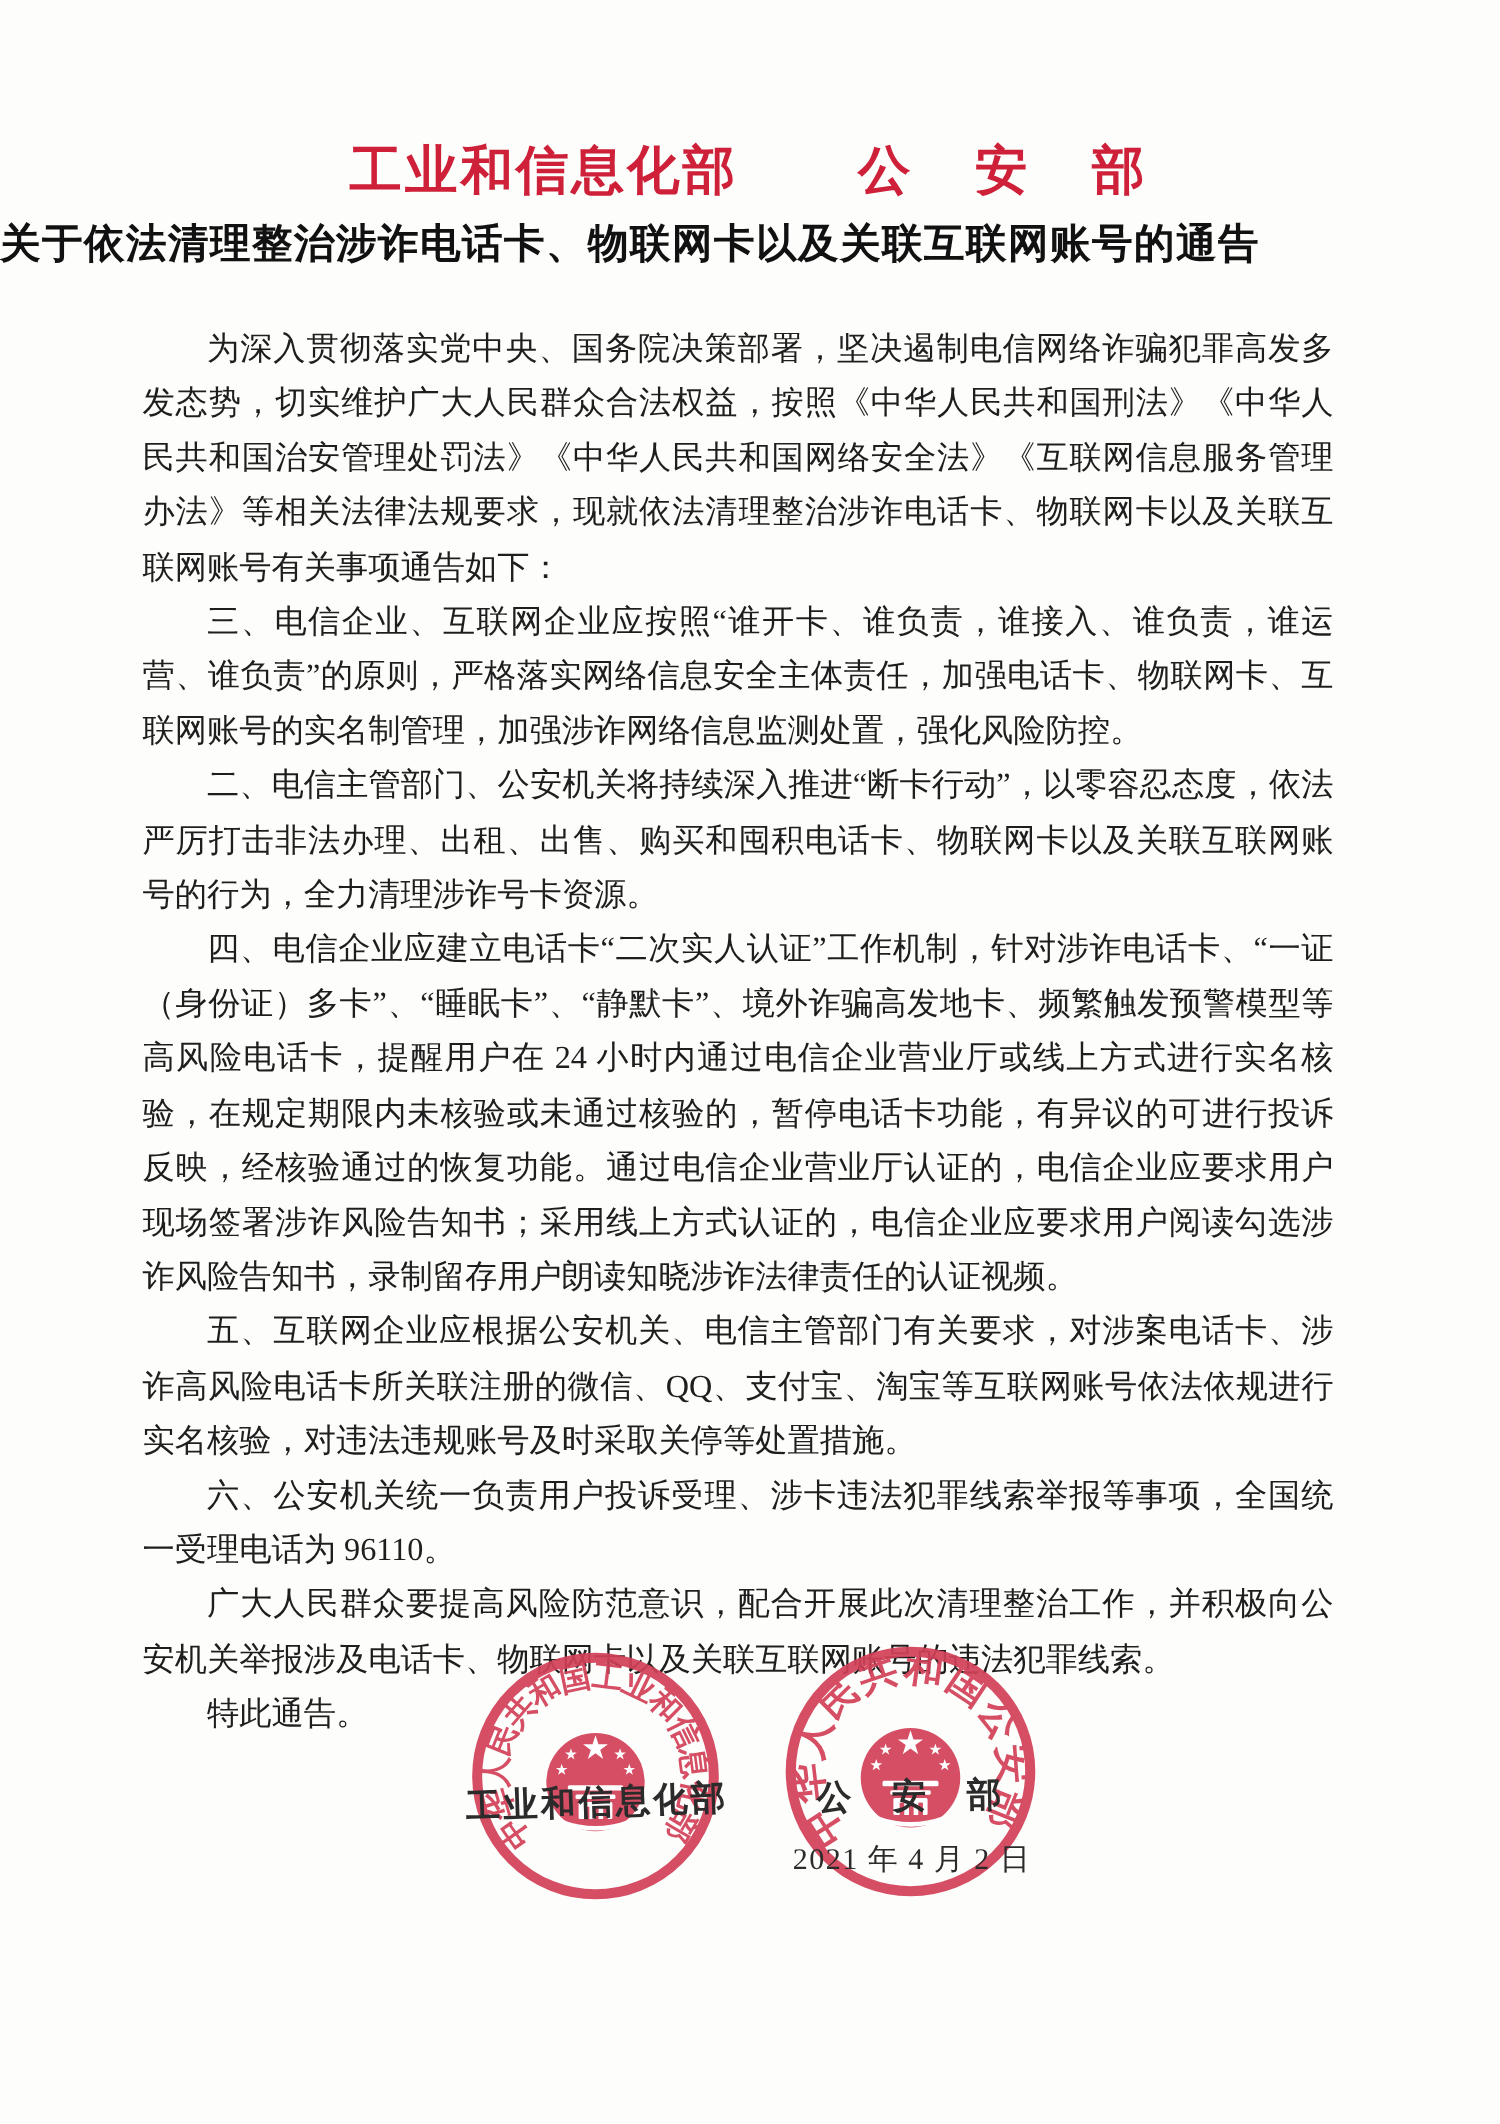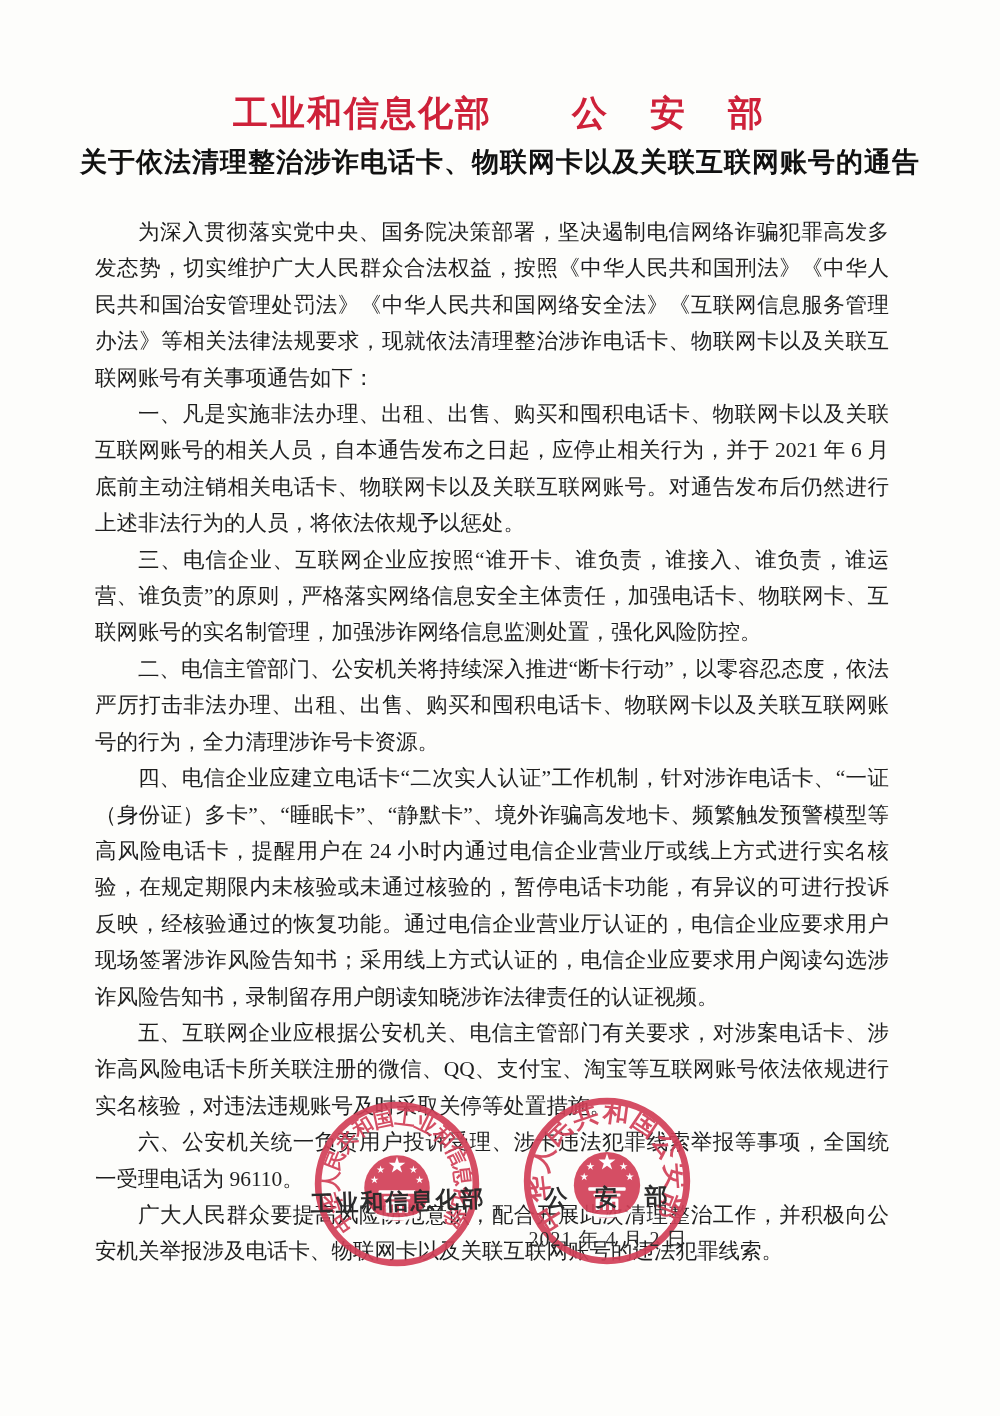--- a/index.html
+++ b/index.html
@@ -22,21 +22,20 @@
     position:absolute;top:90px;left:0;right:0;
     display:flex;justify-content:center;align-items:baseline;gap:80px;
     font-size:35px;font-weight:bold;color:var(--header-red);
     letter-spacing:2px;
   }
   .ministry-spaced{
     letter-spacing:4px;
   }
   .doc-title{
     position:absolute;top:144px;left:0;right:0;margin:0;
-    text-align:center;
     font-size:27px;font-weight:bold;color:#111;
     letter-spacing:1px;
   }
   .body-text{
     position:absolute;top:214px;left:95px;right:111px;
     font-size:21.5px;line-height:36.4px;
     text-align:justify;
   }
   .body-text p{margin:0;text-indent:2em;}
   .seal{position:absolute;}
@@ -65,27 +64,27 @@
 
   <div class="header-line">
     <span class="ministry">工业和信息化部</span>
     <span class="ministry ministry-spaced">公　安　部</span>
   </div>
 
   <h1 class="doc-title">关于依法清理整治涉诈电话卡、物联网卡以及关联互联网账号的通告</h1>
 
   <div class="body-text">
     <p>为深入贯彻落实党中央、国务院决策部署，坚决遏制电信网络诈骗犯罪高发多发态势，切实维护广大人民群众合法权益，按照《中华人民共和国刑法》《中华人民共和国治安管理处罚法》《中华人民共和国网络安全法》《互联网信息服务管理办法》等相关法律法规要求，现就依法清理整治涉诈电话卡、物联网卡以及关联互联网账号有关事项通告如下：</p>
-    <p>一、凡是实施非法办理、出租、出售、购买和囤积电话卡、物联网卡以及关联互联网账号的相关人员，自本通告发布之日起，应停止相关行为，并于 2021 年 6 月底前主动注销相关电话卡、物联网卡以及关联互联网账号。对通告发布后仍然进行上述非法行为的人员，将依法依规予以惩处。</p>
     <p>三、电信企业、互联网企业应按照“谁开卡、谁负责，谁接入、谁负责，谁运营、谁负责”的原则，严格落实网络信息安全主体责任，加强电话卡、物联网卡、互联网账号的实名制管理，加强涉诈网络信息监测处置，强化风险防控。</p>
     <p>二、电信主管部门、公安机关将持续深入推进“断卡行动”，以零容忍态度，依法严厉打击非法办理、出租、出售、购买和囤积电话卡、物联网卡以及关联互联网账号的行为，全力清理涉诈号卡资源。</p>
     <p>四、电信企业应建立电话卡“二次实人认证”工作机制，针对涉诈电话卡、“一证（身份证）多卡”、“睡眠卡”、“静默卡”、境外诈骗高发地卡、频繁触发预警模型等高风险电话卡，提醒用户在 24 小时内通过电信企业营业厅或线上方式进行实名核验，在规定期限内未核验或未通过核验的，暂停电话卡功能，有异议的可进行投诉反映，经核验通过的恢复功能。通过电信企业营业厅认证的，电信企业应要求用户现场签署涉诈风险告知书；采用线上方式认证的，电信企业应要求用户阅读勾选涉诈风险告知书，录制留存用户朗读知晓涉诈法律责任的认证视频。</p>
     <p>五、互联网企业应根据公安机关、电信主管部门有关要求，对涉案电话卡、涉诈高风险电话卡所关联注册的微信、QQ、支付宝、淘宝等互联网账号依法依规进行实名核验，对违法违规账号及时采取关停等处置措施。</p>
     <p>六、公安机关统一负责用户投诉受理、涉卡违法犯罪线索举报等事项，全国统一受理电话为 96110。</p>
     <p>广大人民群众要提高风险防范意识，配合开展此次清理整治工作，并积极向公安机关举报涉及电话卡、物联网卡以及关联互联网账号的违法犯罪线索。</p>
+    <p>特此通告。</p>
   </div>
 
   <div class="seal seal-left">
     <svg viewBox="0 0 164 164">
       <defs>
         <path id="arcL" d="M 41 123 A 58 58 0 1 1 123 123"></path>
         <polygon id="starL" class="emblem-white" points="0,-1 0.225,-0.31 0.951,-0.31 0.363,0.118 0.588,0.809 0,0.382 -0.588,0.809 -0.363,0.118 -0.951,-0.31 -0.225,-0.31"></polygon>
       </defs>
       <circle class="seal-ring" cx="82" cy="82" r="77"></circle>
       <text class="seal-ringtext" font-size="20">

